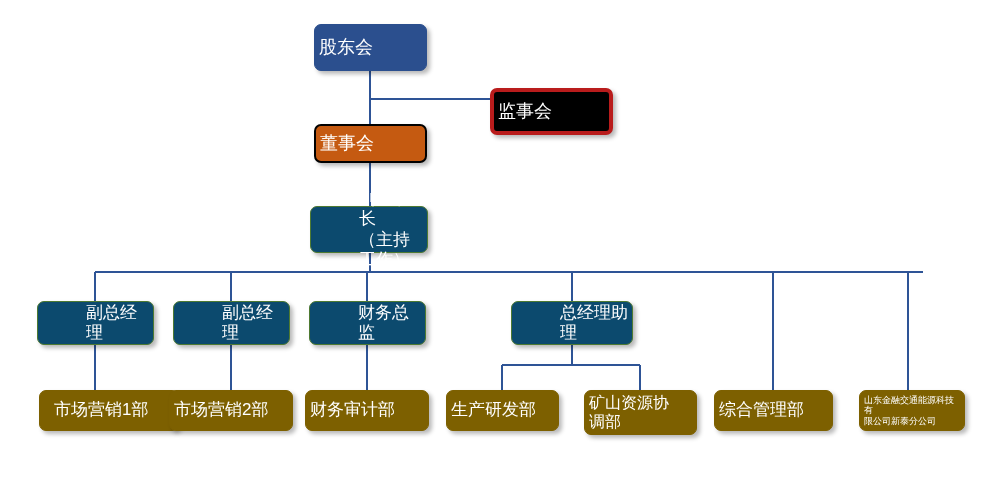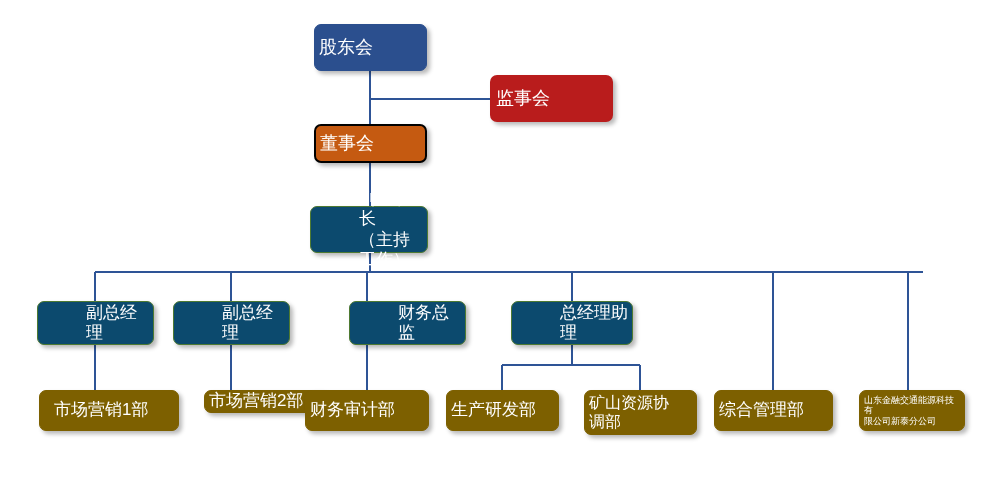--- a/index.html
+++ b/index.html
@@ -36,21 +36,21 @@
     padding: 2px 4px;
     z-index: 2;
   }
   .node .label {
     display: block;
     width: 100%;
     white-space: pre-line;
   }
   .n-navy   { background: #2b4f8e; border: 1px solid #2b4f8e; }
   .n-orange { background: #c55a11; border: 2px solid #000000; }
-  .n-cyan   { background: #b91c1c; border: 2px solid #b91c1c; }
+  .n-cyan   { background: #000000; border: 4px solid #b91c1c; margin-top: 13px; }
   .n-green  { background: #0c4a6e; border: 1px solid #4e7a32; padding-left: 48px; }
   .n-olive  { background: #7d6000; border: 1px solid #7d6000; }
 
   .fs-18 { font-size: 18px; }
   .fs-17 { font-size: 17px; }
   .fs-16 { font-size: 16px; }
   .fs-9  { font-size: 9px; margin-left: 8px; }
 </style>
 </head>
 <body>
@@ -106,33 +106,33 @@
   </div>
 
   <div class="node n-green fs-17" style="left:37px; top:301px; width:117px; height:44px;">
     <span class="label">副总经理</span>
   </div>
 
   <div class="node n-green fs-17" style="left:173px; top:301px; width:117px; height:44px;">
     <span class="label">副总经理</span>
   </div>
 
-  <div class="node n-green fs-17" style="left:309px; top:301px; width:117px; height:44px;margin-left:40px;">
+  <div class="node n-green fs-17" style="left:309px; top:301px; width:117px; height:44px;">
     <span class="label">财务总监</span>
   </div>
 
   <div class="node n-green fs-17" style="left:511px; top:301px; width:122px; height:44px;">
     <span class="label">总经理助理</span>
   </div>
 
   <div class="node n-olive fs-17" style="left:39px; top:390px; width:140px; height:41px;padding-left:14px;">
     <span class="label">市场营销1部</span>
   </div>
 
-  <div class="node n-olive fs-17" style="left:169px; top:390px; width:124px; height:23px;margin-left:35px;">
+  <div class="node n-olive fs-17" style="left:169px; top:390px; width:124px; height:41px;">
     <span class="label">市场营销2部</span>
   </div>
 
   <div class="node n-olive fs-17" style="left:305px; top:390px; width:124px; height:41px;">
     <span class="label">财务审计部</span>
   </div>
 
   <div class="node n-olive fs-17" style="left:446px; top:390px; width:113px; height:41px;">
     <span class="label">生产研发部</span>
   </div>

